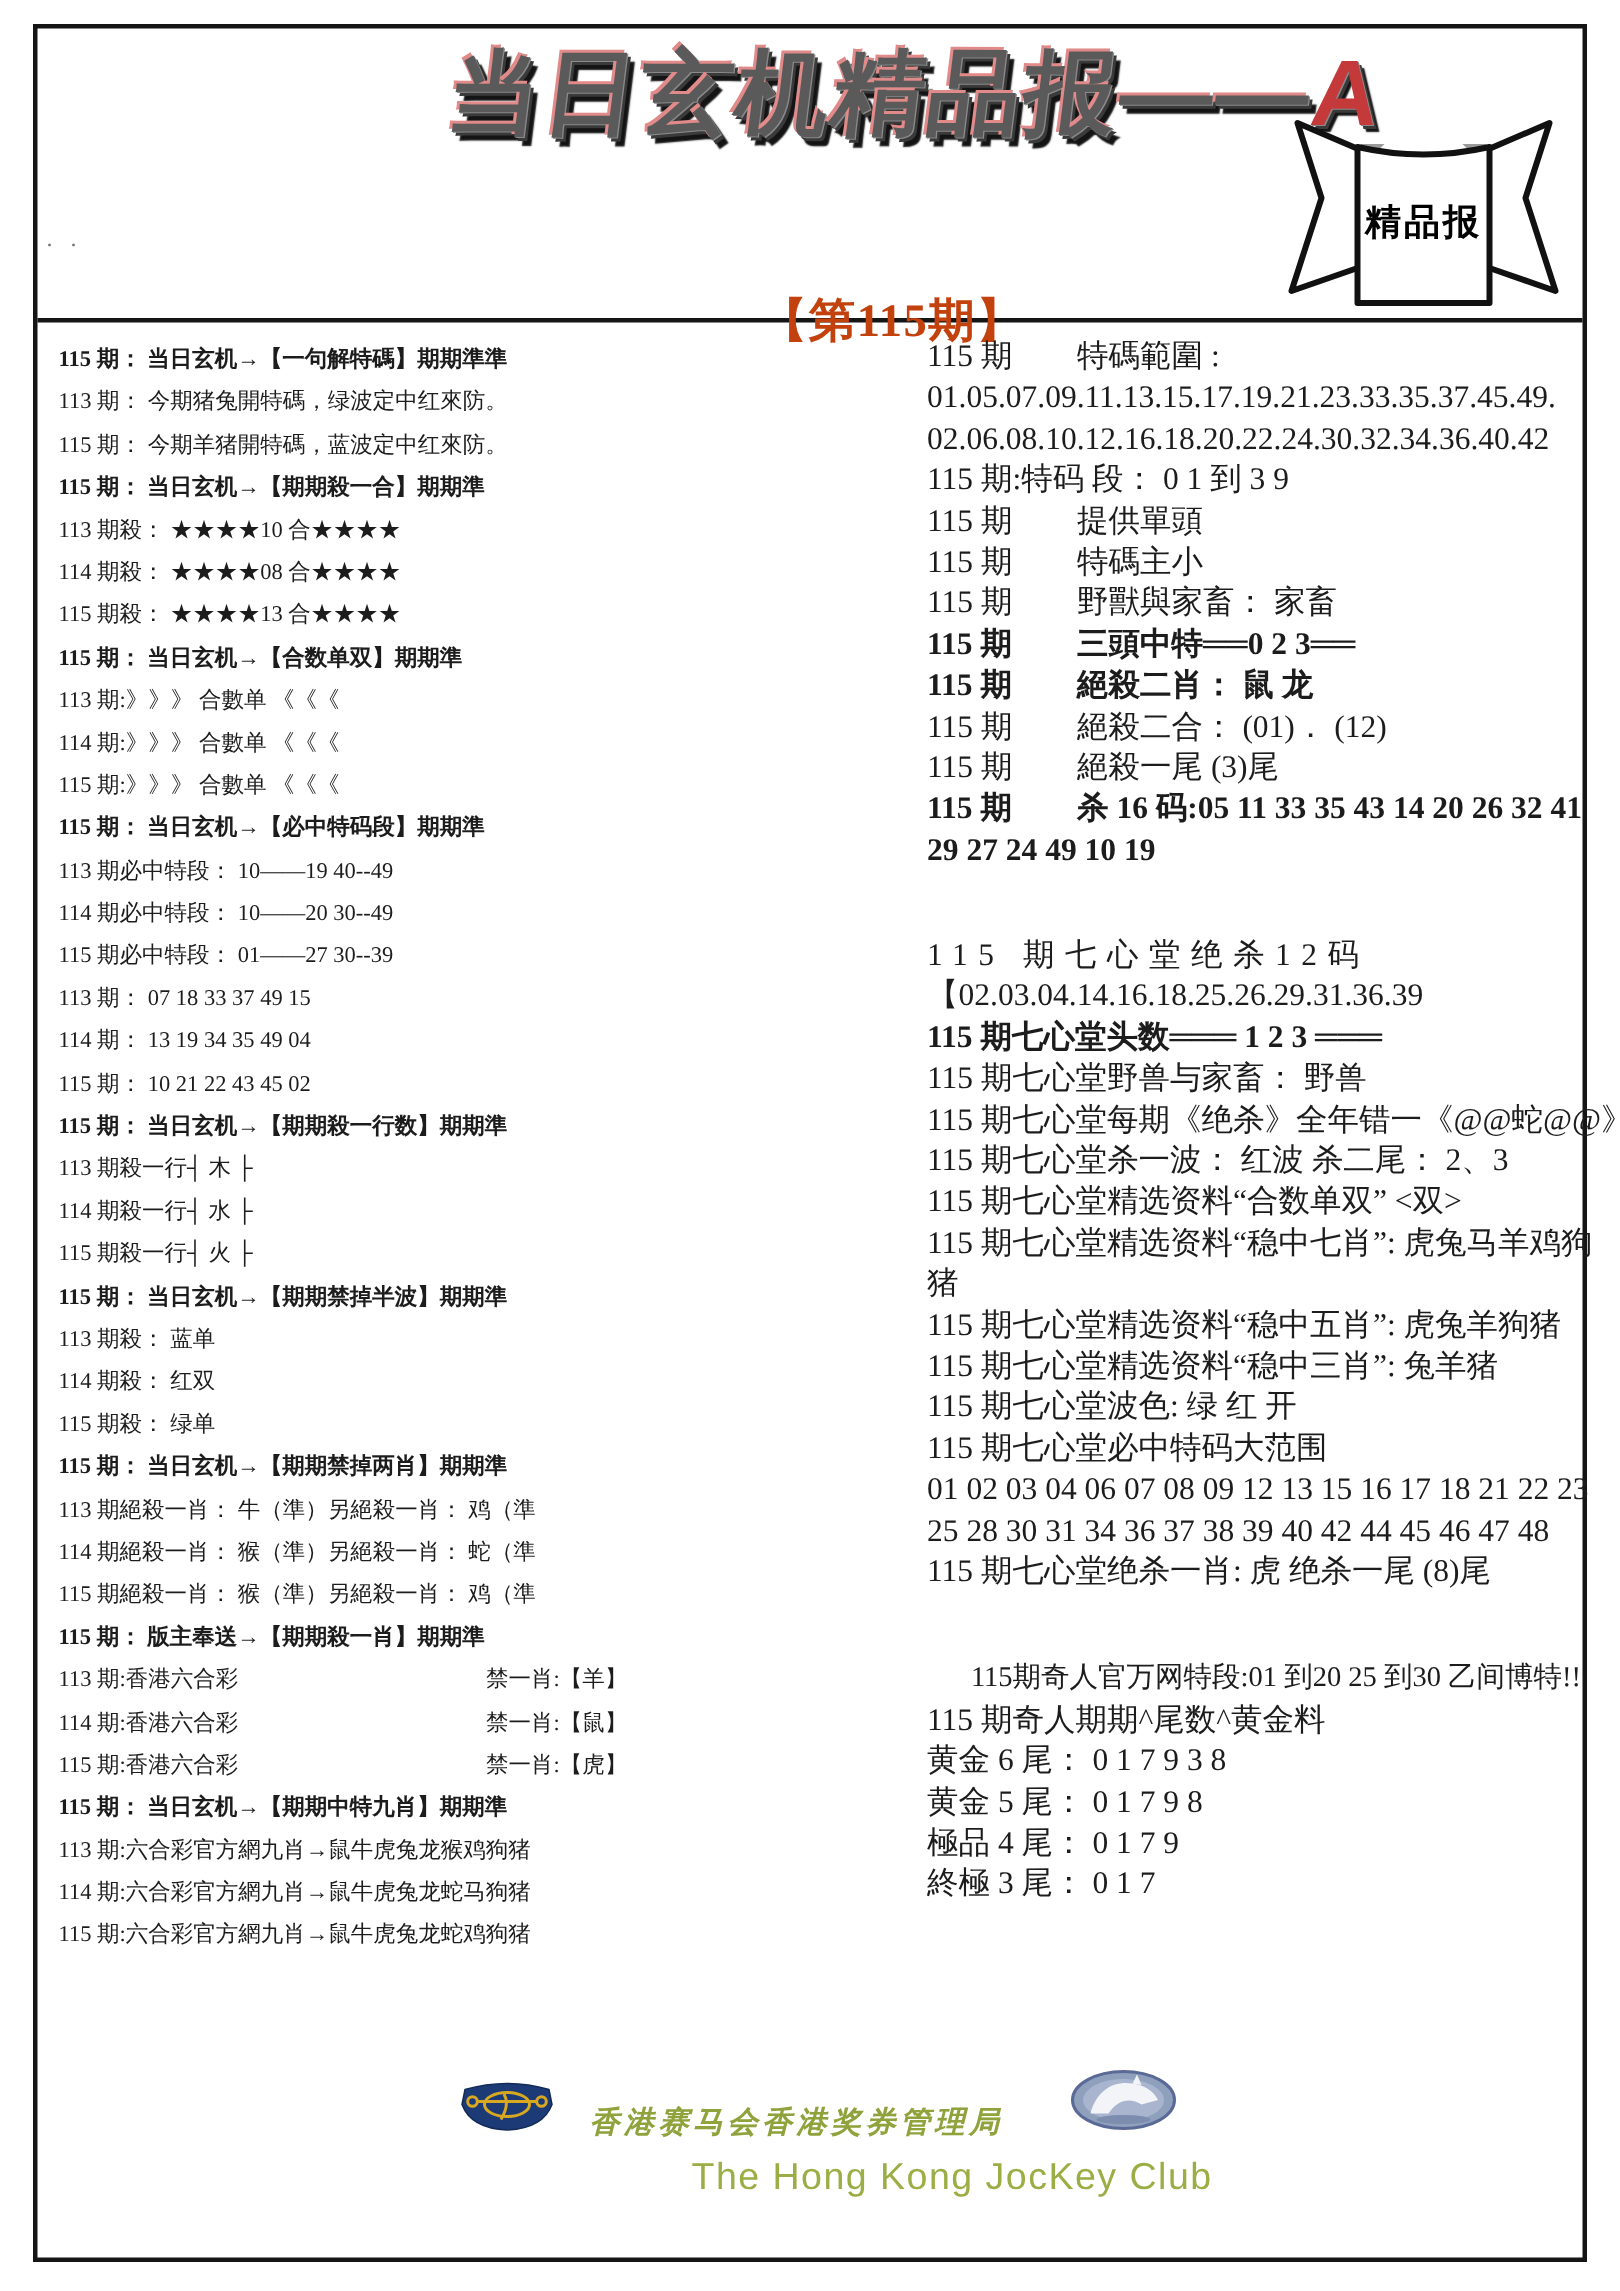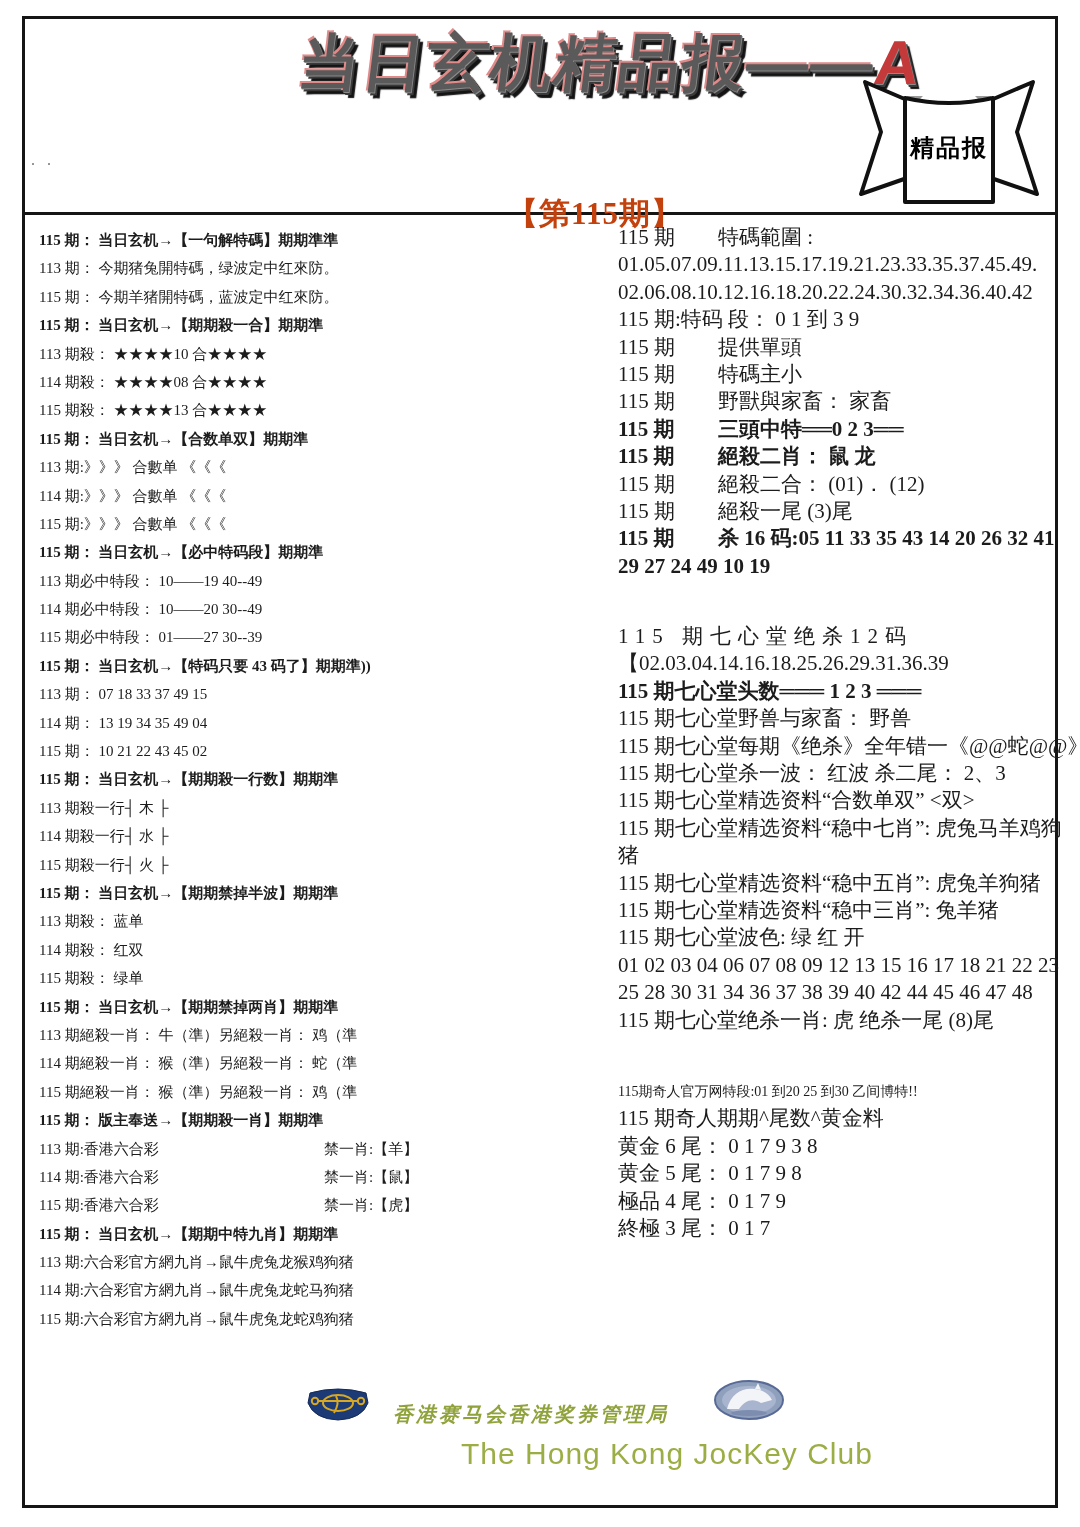--- a/index.html
+++ b/index.html
@@ -40,28 +40,28 @@
   }
   
   .col-left{position:absolute;left:14px;top:207px;width:578px;font-size:15px;}
   .lrow{position:relative;height:28.4px;line-height:28.4px;white-space:nowrap;}
   .lrow .part2{position:absolute;left:285px;top:0;}
   .col-right{position:absolute;left:593px;top:205px;width:436px;font-size:21px;}
   .rrow{height:27.4px;line-height:27.4px;white-space:nowrap;}
   .pre{display:inline-block;width:100px;}
   .b{font-weight:bold;}
   .spread{letter-spacing:7px;margin-top:43px;}
-  .small{font-size:14px;}
+  .small{font-size:19px;text-align:right;}
   
   .footer-cn{
     position:absolute;left:368px;top:1382px;font-size:20px;font-weight:bold;
     color:#8fa23c;letter-spacing:3px;font-style:italic;white-space:nowrap;
   }
   .footer-en{
-    position:absolute;left:436px;top:1418px;font-size:30px;color:#9bae45;
+    position:absolute;left:436px;top:1418px;font-size:25px;color:#9bae45;
     font-family:"Liberation Sans","DejaVu Sans",sans-serif;letter-spacing:1px;white-space:nowrap;
   }
   .logo-left{position:absolute;left:281px;top:1368px;width:64px;height:34px;}
   .logo-right{position:absolute;left:688px;top:1360px;width:72px;height:42px;}
 </style>
 </head>
 <body>
 
 <div class="page">
   <div class="box">
@@ -98,21 +98,20 @@
         <div class="lrow"><span>114 期殺： ★★★★08 合★★★★</span></div>
         <div class="lrow"><span>115 期殺： ★★★★13 合★★★★</span></div>
         <div class="lrow b"><span>115 期： 当日玄机→【合数单双】期期準</span></div>
         <div class="lrow"><span>113 期:》》》 合數单 《《《</span></div>
         <div class="lrow"><span>114 期:》》》 合數单 《《《</span></div>
         <div class="lrow"><span>115 期:》》》 合數单 《《《</span></div>
         <div class="lrow b"><span>115 期： 当日玄机→【必中特码段】期期準</span></div>
         <div class="lrow"><span>113 期必中特段：  10——19 40--49</span></div>
         <div class="lrow"><span>114 期必中特段：  10——20 30--49</span></div>
         <div class="lrow"><span>115 期必中特段：  01——27 30--39</span></div>
-        <div class="lrow b"><span>115 期： 当日玄机→【特码只要 43 码了】期期準))</span></div>
         <div class="lrow"><span>113 期： 07 18 33 37 49 15</span></div>
         <div class="lrow"><span>114 期： 13 19 34 35 49 04</span></div>
         <div class="lrow"><span>115 期： 10 21 22 43 45 02</span></div>
         <div class="lrow b"><span>115 期： 当日玄机→【期期殺一行数】期期準</span></div>
         <div class="lrow"><span>113 期殺一行┤ 木 ├</span></div>
         <div class="lrow"><span>114 期殺一行┤ 水 ├</span></div>
         <div class="lrow"><span>115 期殺一行┤ 火 ├</span></div>
         <div class="lrow b"><span>115 期： 当日玄机→【期期禁掉半波】期期準</span></div>
         <div class="lrow"><span>113 期殺： 蓝单</span></div>
         <div class="lrow"><span>114 期殺： 红双</span></div>
@@ -153,20 +152,21 @@
           <div class="rrow b"><span>115 期七心堂头数═══ 1  2  3 ═══</span></div>
           <div class="rrow"><span>115 期七心堂野兽与家畜： 野兽</span></div>
           <div class="rrow"><span>115 期七心堂每期《绝杀》全年错一《@@蛇@@》</span></div>
           <div class="rrow"><span>115 期七心堂杀一波： 红波 杀二尾： 2、3</span></div>
           <div class="rrow"><span>115 期七心堂精选资料“合数单双”  &lt;双&gt;</span></div>
           <div class="rrow"><span>115 期七心堂精选资料“稳中七肖”: 虎兔马羊鸡狗</span></div>
           <div class="rrow"><span>猪</span></div>
           <div class="rrow"><span>115 期七心堂精选资料“稳中五肖”: 虎兔羊狗猪</span></div>
           <div class="rrow"><span>115 期七心堂精选资料“稳中三肖”: 兔羊猪</span></div>
           <div class="rrow"><span>115 期七心堂波色: 绿 红 开</span></div>
+          <div class="rrow"><span>115 期七心堂必中特码大范围</span></div>
           <div class="rrow"><span>01 02 03 04 06 07 08 09 12 13 15 16 17 18 21 22 23</span></div>
           <div class="rrow"><span>25 28 30 31 34 36 37 38 39 40 42 44 45 46 47 48</span></div>
           <div class="rrow"><span>115 期七心堂绝杀一肖: 虎 绝杀一尾 (8)尾</span></div>
         </div>
         <div class="rgroup" style="margin-top: 44px;">
           <div class="rrow small"><span>115期奇人官万网特段:01 到20 25 到30 乙间博特!!</span></div>
           <div class="rrow"><span>115 期奇人期期^尾数^黄金料</span></div>
           <div class="rrow"><span>黄金 6 尾：  0 1 7 9 3 8</span></div>
           <div class="rrow"><span>黄金 5 尾：  0 1 7 9 8</span></div>
           <div class="rrow"><span>極品 4 尾：  0 1 7 9</span></div>

